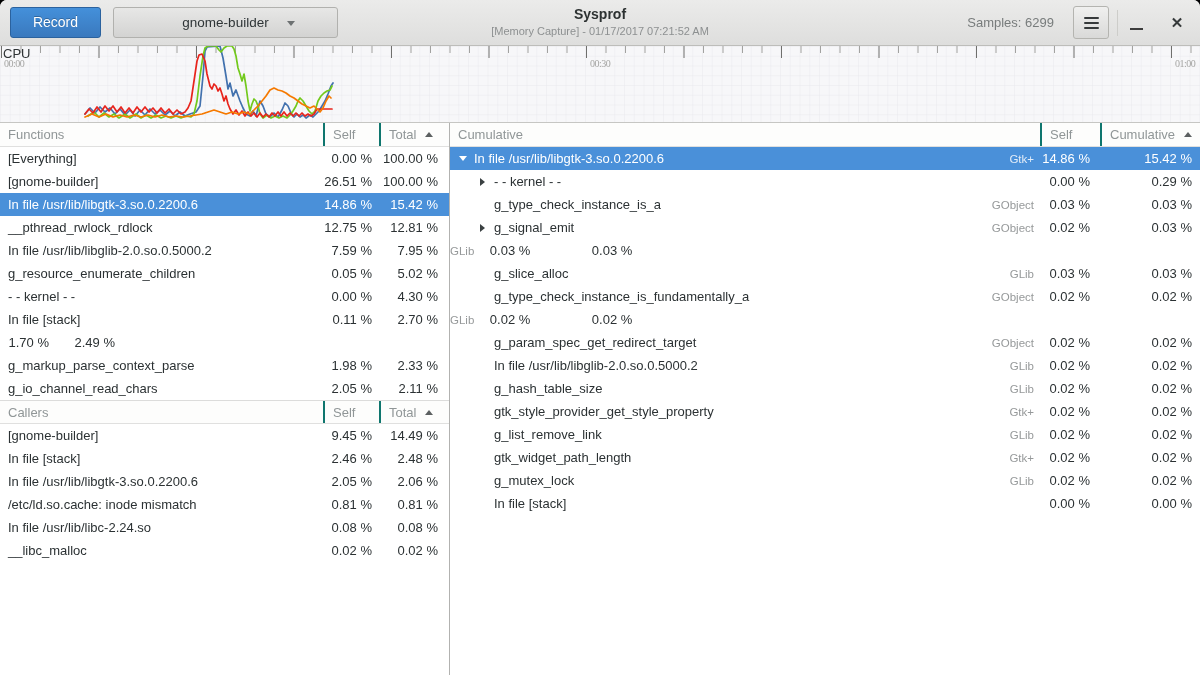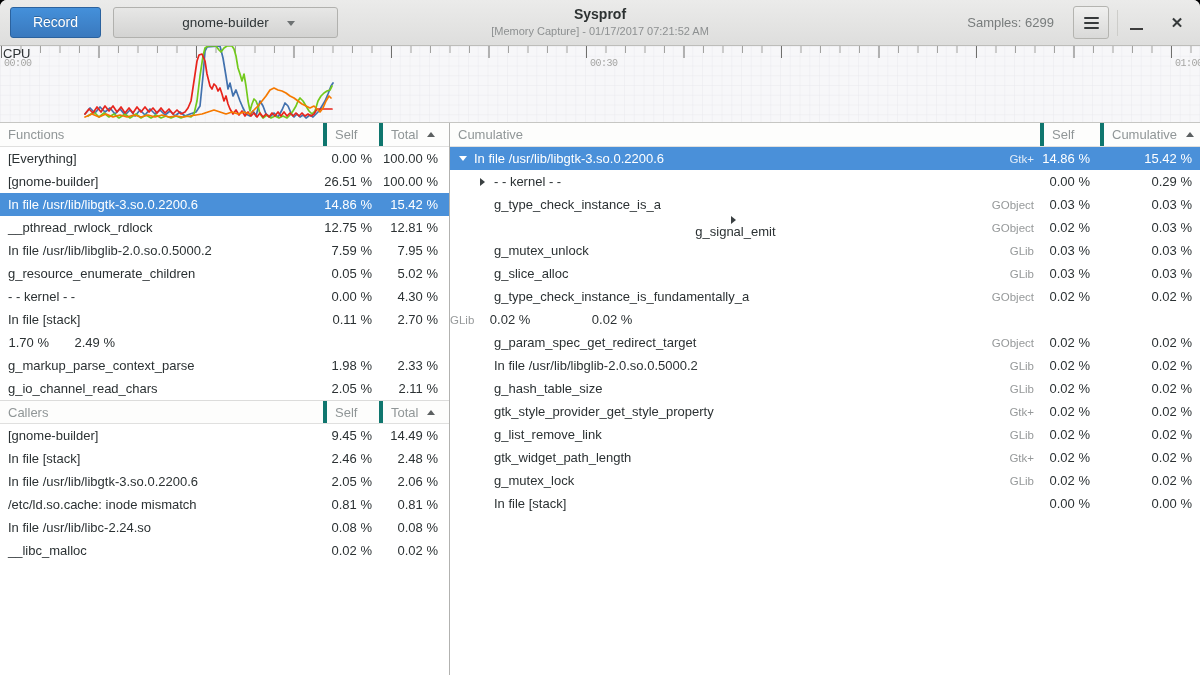--- a/index.html
+++ b/index.html
@@ -48,31 +48,31 @@
   .win-sep{position:absolute;right:82px;top:10px;width:1px;height:26px;background:#cdcdca;}
   .min-btn{position:absolute;right:51px;top:6px;width:24px;height:33px;}
   .min-btn .bar{position:absolute;left:5px;bottom:9px;width:13px;height:2.5px;background:#3c3c3c;}
   .close-btn{position:absolute;right:10px;top:6px;width:26px;height:33px;
     text-align:center;line-height:33px;font-size:15px;color:#363a3b;font-weight:bold;}
   
   .graph{height:77px;position:relative;background:#f7f7f9;border-bottom:1px solid #c6c6c3;}
   .graph svg{position:absolute;left:0;top:0;}
   .graph-label{position:absolute;left:3px;top:0px;font-size:13px;color:#2f3335;z-index:2;}
   .time-label{position:absolute;top:12px;font-size:10px;color:#a5a5a3;z-index:2;
-    font-family:Liberation Mono, monospace;letter-spacing:-0.5px;}
+    font-family:Liberation Serif, serif;letter-spacing:-0.5px;}
   
   .content{display:flex;height:552px;}
   .panel-left{width:450px;flex:none;border-right:1px solid #b2b2b0;background:#fff;}
   .panel-right{flex:1;background:#fff;}
   .thead{display:flex;height:24px;align-items:center;background:#fdfdfc;
     border-bottom:1px solid #e0e0df;color:#909697;font-size:13px;}
   .thead.callers-head{border-top:1px solid #dcdcdb;}
   .th{height:100%;display:flex;align-items:center;}
   .th.grow{flex:1;padding-left:8px;}
-  .th.sep{border-left:4px solid #0f766e;}
+  .th.sep{border-left:2px solid #0f766e;}
   .panel-left .th.w-self{flex:0 0 56px;padding-left:8px;}
   .panel-left .th.w-total{flex:0 0 70px;padding-left:8px;}
   .panel-right .th.w-self{flex:0 0 60px;padding-left:8px;}
   .panel-right .th.w-total{flex:0 0 100px;padding-left:8px;}
   .sort-arrow{width:0;height:0;margin-left:9px;
     border-left:4px solid transparent;border-right:4px solid transparent;
     border-bottom:5px solid #5c6061;}
   .row{display:flex;align-items:center;height:23px;font-size:13px;color:#2b3133;background:#fff;white-space:nowrap;}
   .row.selected{background:#4a90d9;color:#fff;}
   .cell{overflow:hidden;}
@@ -345,35 +345,31 @@
           <div class="row">
             <div class="cell name" style="padding-left: 25px;">
               <div class="exp"></div>
               <div class="dname">g_type_check_instance_is_a</div>
             </div>
             <div class="lib">GObject</div>
             <div class="cell self">0.03 %</div>
             <div class="cell total">0.03 %</div>
           </div>
           <div class="row">
-            <div class="cell name" style="padding-left: 25px; flex-direction: column;">
+            <div class="cell name" style="padding-left: 25px;">
               <div class="exp right">
                 <i></i>
               </div>
               <div class="dname">g_signal_emit</div>
             </div>
             <div class="lib">GObject</div>
             <div class="cell self">0.02 %</div>
             <div class="cell total">0.03 %</div>
           </div>
           <div class="row">
-            <div class="cell name" style="padding-left: 25px;">
-              <div class="exp"></div>
-              <div class="dname">g_mutex_unlock</div>
-            </div>
             <div class="lib">GLib</div>
             <div class="cell self">0.03 %</div>
             <div class="cell total">0.03 %</div>
           </div>
           <div class="row">
             <div class="cell name" style="padding-left: 25px;">
               <div class="exp"></div>
               <div class="dname">g_slice_alloc</div>
             </div>
             <div class="lib">GLib</div>

